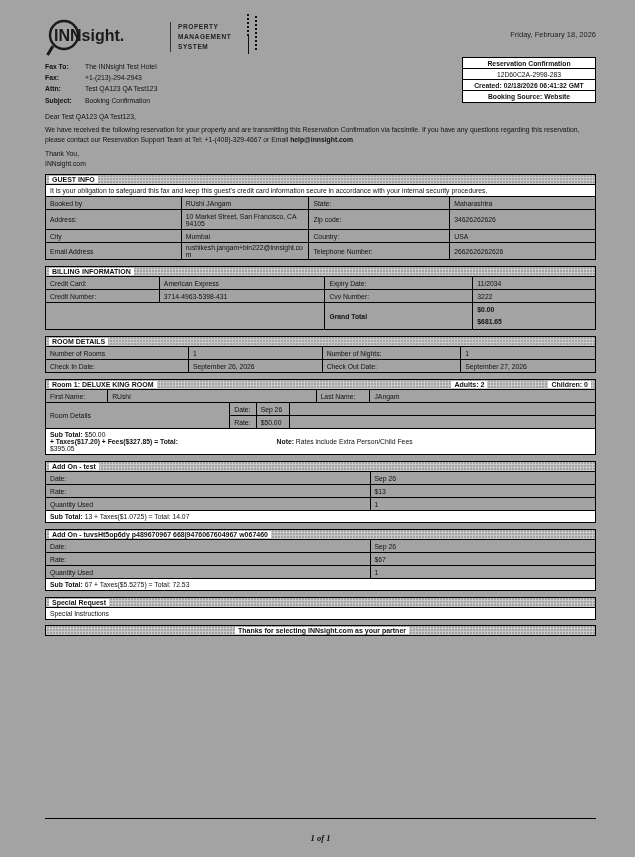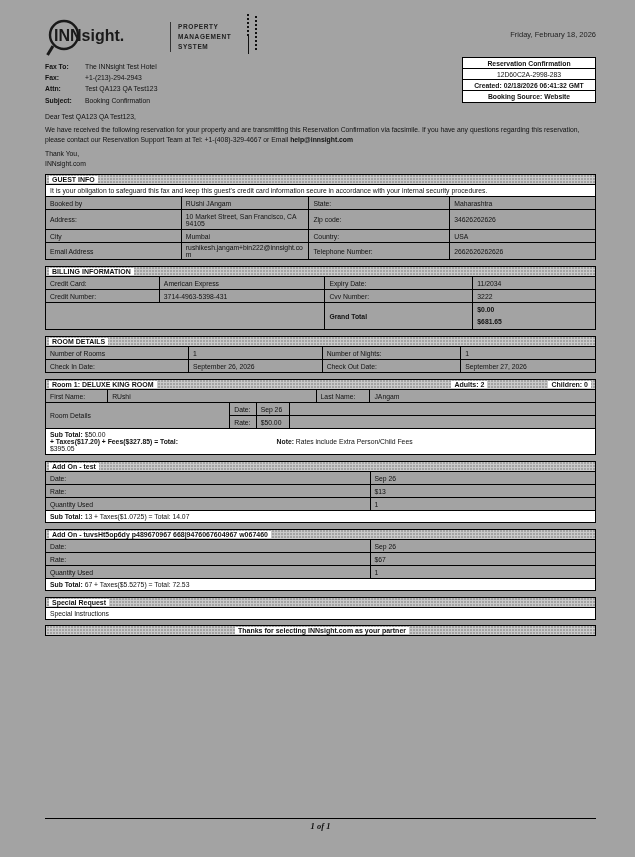--- a/index.html
+++ b/index.html
@@ -60,21 +60,21 @@
   .subtotal-row{padding:2px 4px;height:13px}
   .special-box{padding:2px 4px;height:13px}
 
   .banner{margin-top:5px;border:1px solid #000;height:11px;display:flex;align-items:center;justify-content:center;
     background-image:
       repeating-linear-gradient(0deg,#c9c9c9 0,#c9c9c9 1px,transparent 1px,transparent 3px),
       repeating-linear-gradient(90deg,#c9c9c9 0,#c9c9c9 1px,transparent 1px,transparent 3px)}
 
   
   .page-footer{position:absolute;left:45px;right:39px;top:818px;border-top:1px solid #000;
-               text-align:center;padding-top:2px;
+               text-align:center;padding-top:14px;
                font-family:"Liberation Serif",serif;font-size:8.5px;font-weight:bold;font-style:italic}
 </style>
 </head>
 <body>
 
 <div class="page">
   <div class="content">
 
     <div class="top-header">
       <div class="logo">

